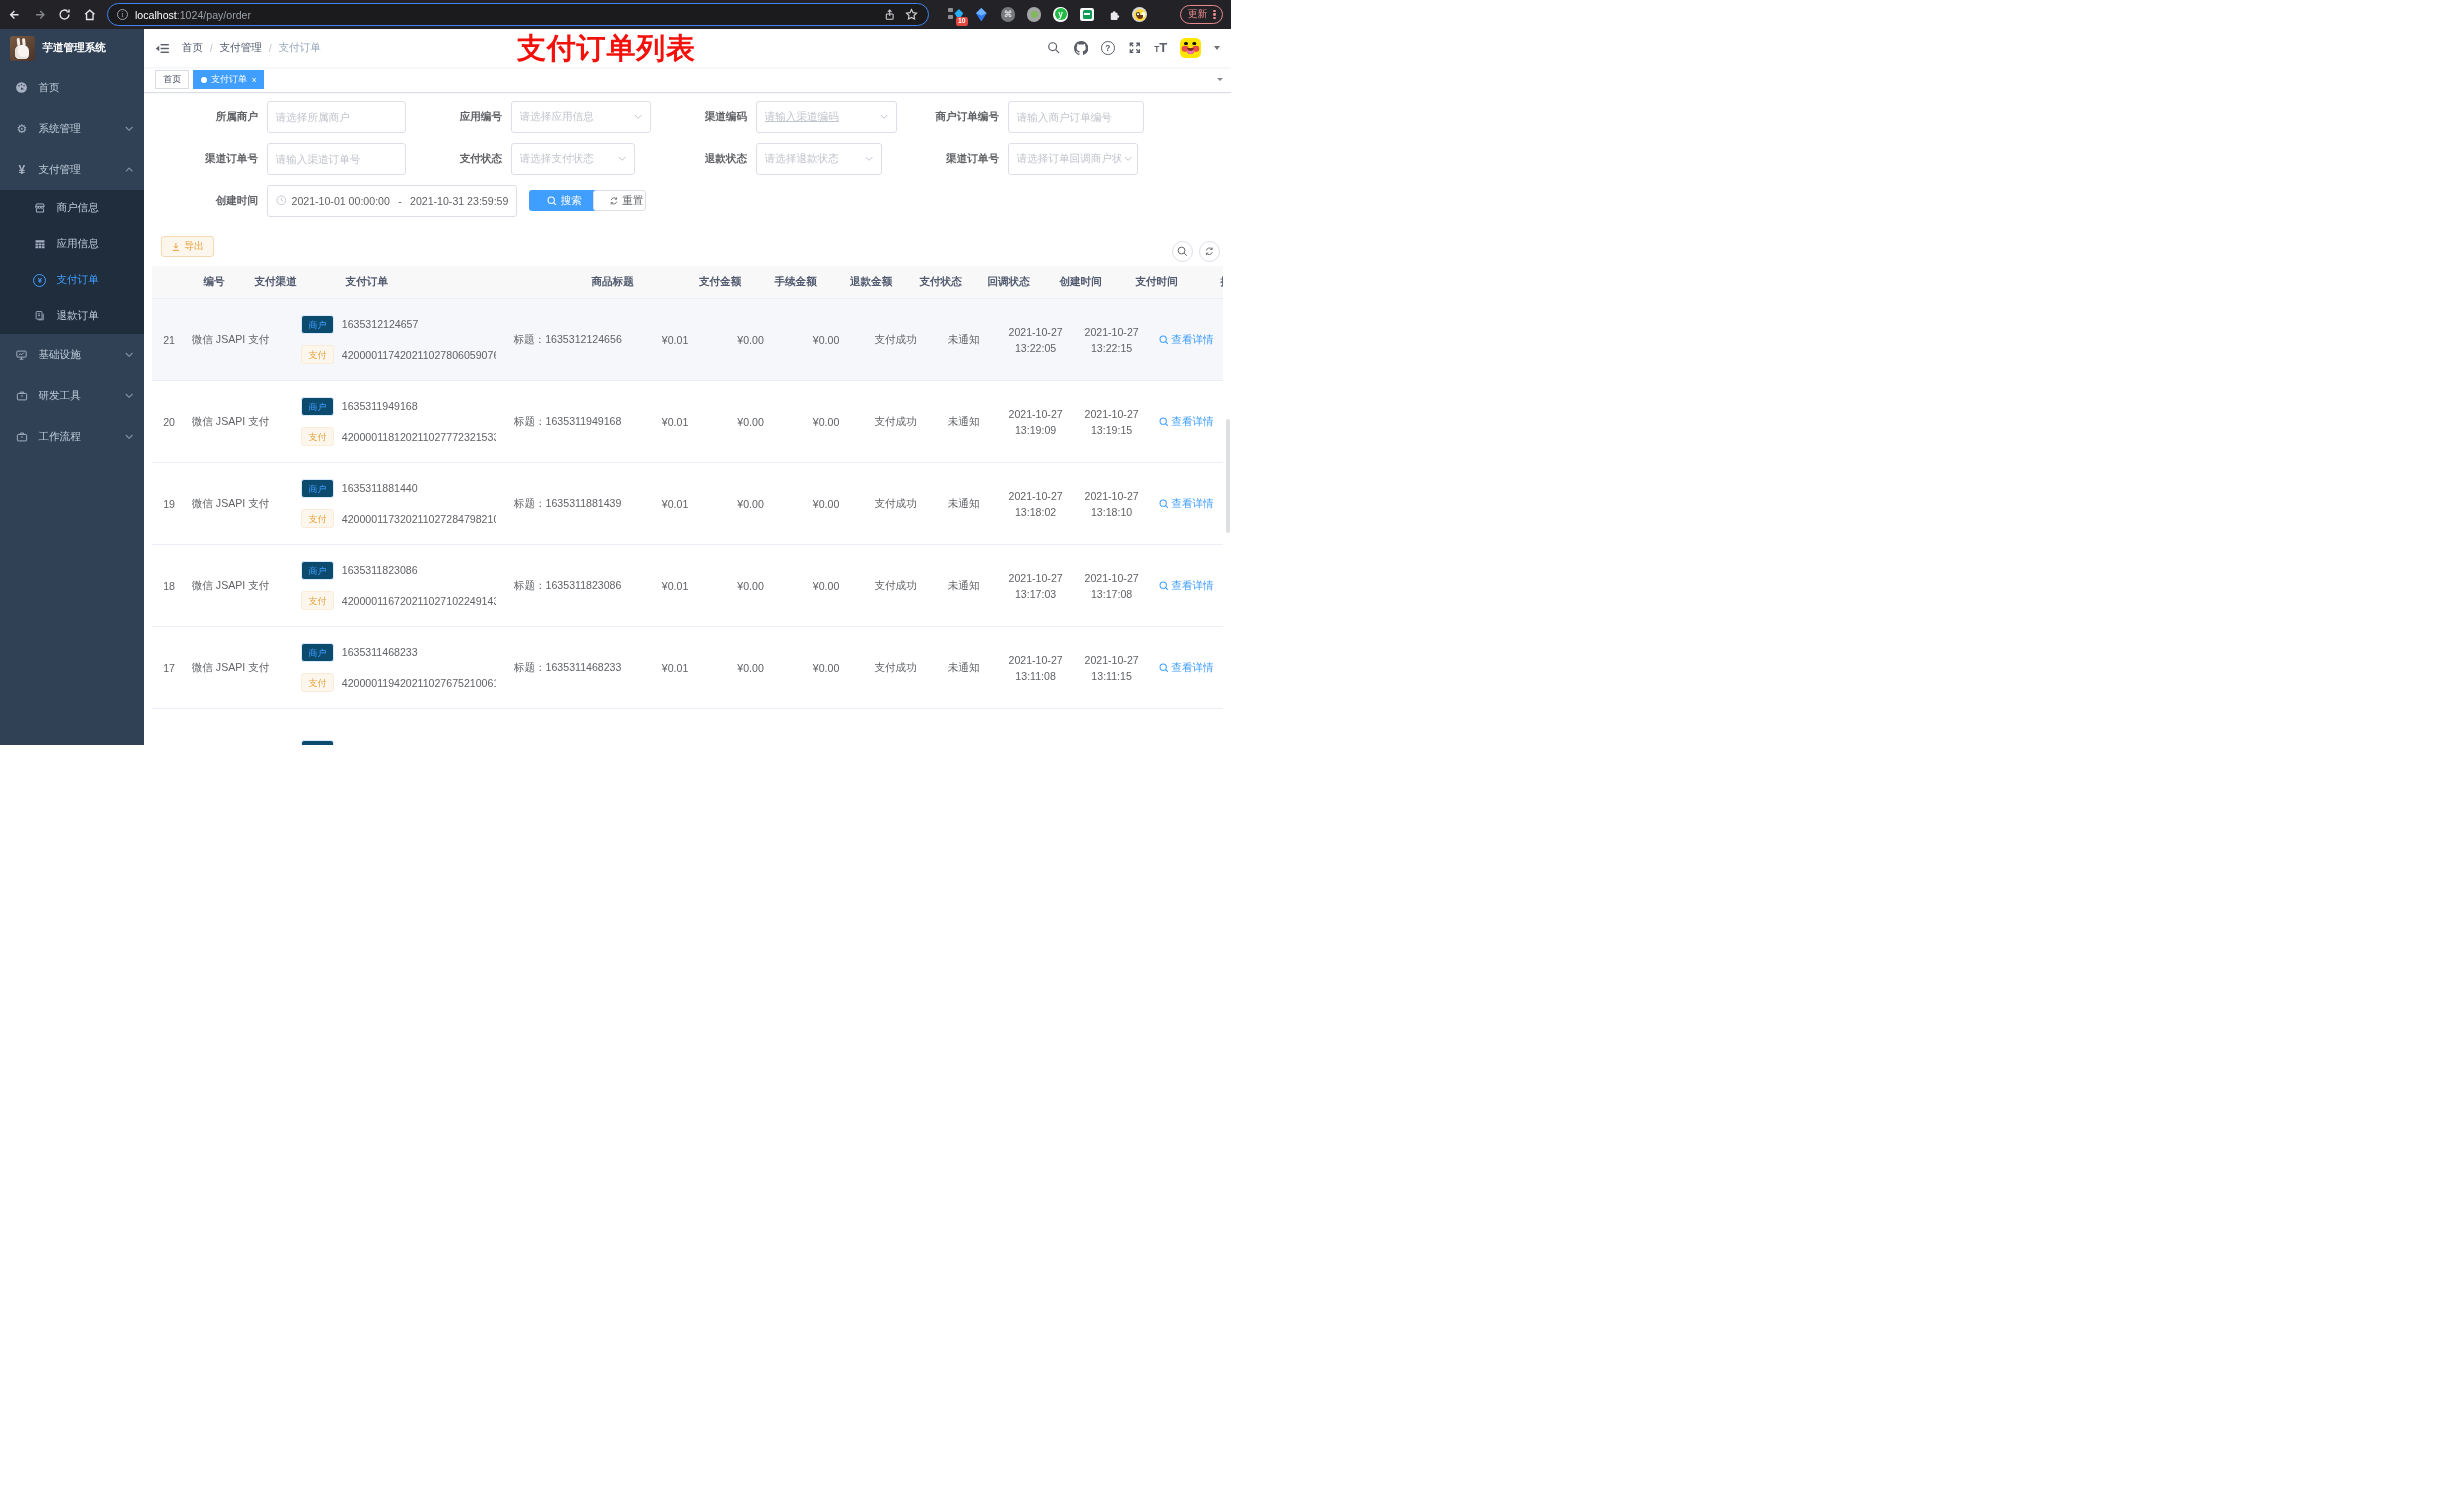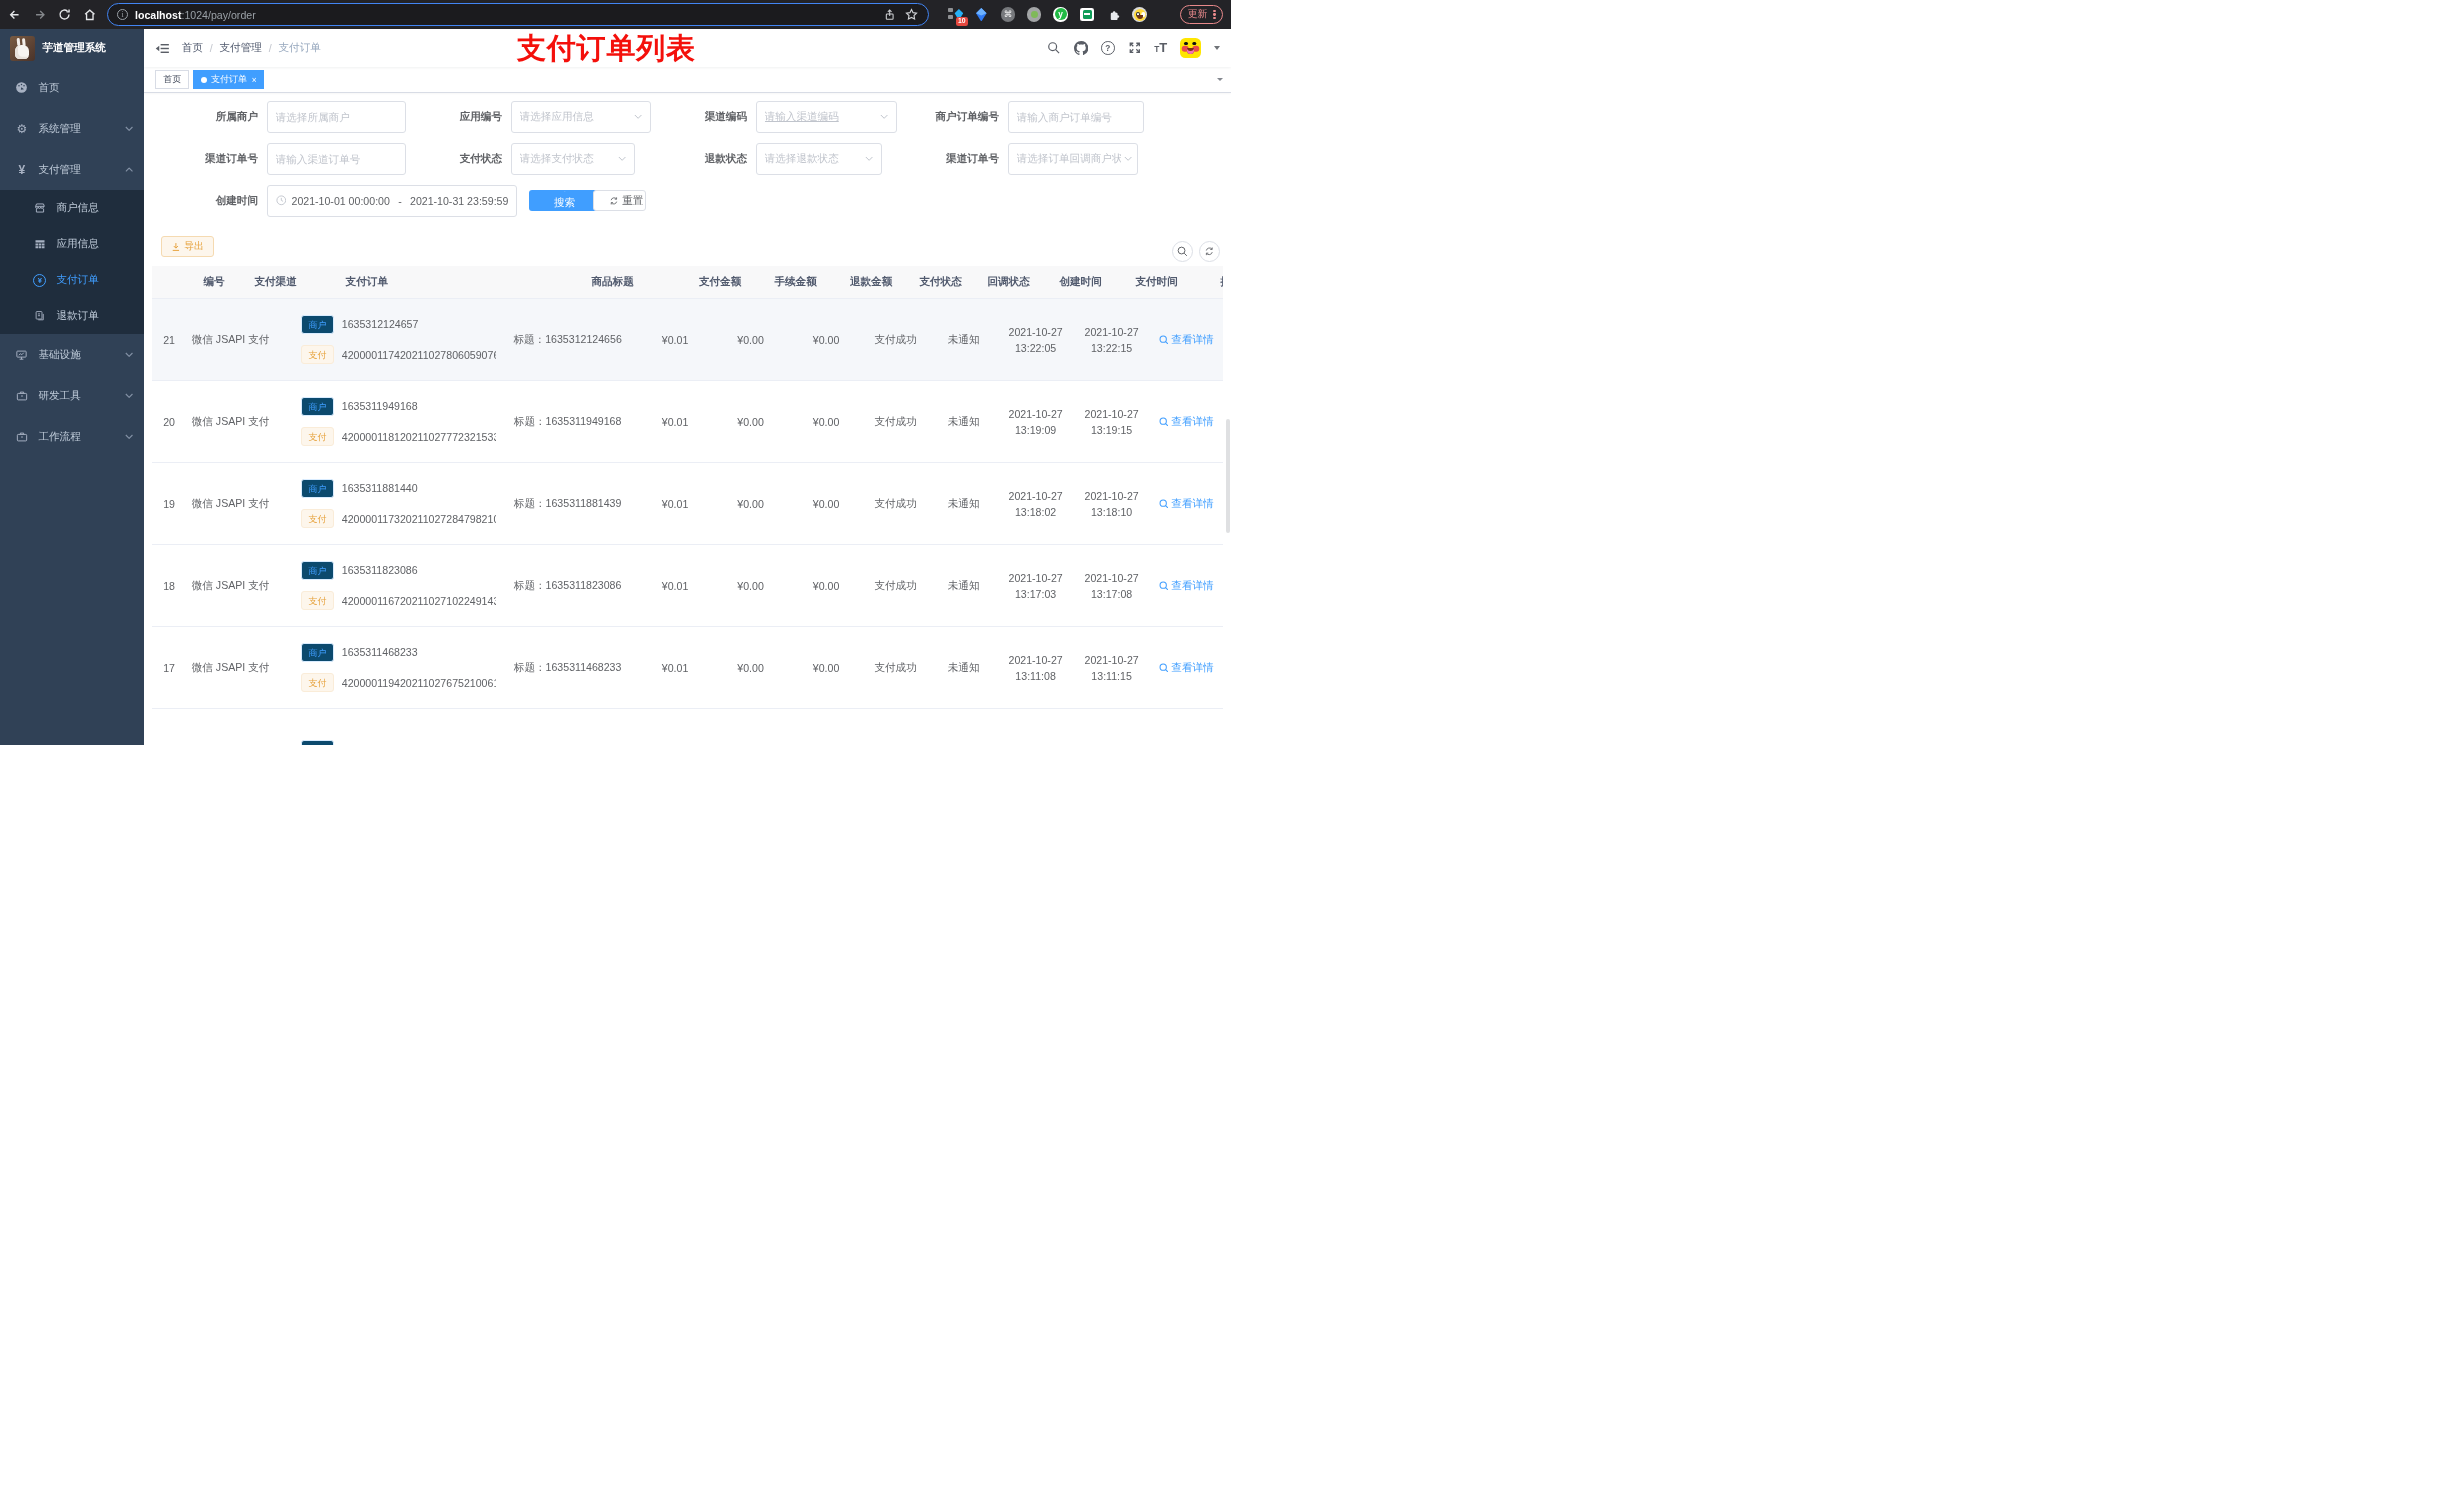--- a/index.html
+++ b/index.html
@@ -10,21 +10,21 @@
   
   .browser{height:29px;background:#232327;display:flex;align-items:center;padding:0 7.6px;gap:9.8px;}
   .bicon{width:15px;height:15px;display:flex;align-items:center;justify-content:center;color:#e4e6e9;flex-shrink:0;}
   .bicon.dim{color:#84878b;}
   .urlbar{width:822px;height:23px;background:#1b1b1e;border:1.5px solid #4285f4;border-radius:13px;
     display:flex;align-items:center;padding:0 9px;gap:6.8px;flex-shrink:0;}
   .urlinfo{width:11.4px;height:11.4px;border-radius:50%;border:1.1px solid #9aa0a6;color:#9aa0a6;
     font-size:7.6px;display:flex;align-items:center;justify-content:center;flex-shrink:0;}
   .urlinfo::after{content:"i";font-family:"Liberation Serif",serif;}
   .urltext{font-size:10.6px;color:#9aa0a6;white-space:nowrap;}
-  .urltext b{color:#fdfdfd;font-weight:700;margin-top:15px;}
+  .urltext b{color:#fdfdfd;font-weight:400;margin-top:15px;}
   .url-spacer{flex:1;}
   .exts{display:flex;align-items:center;gap:11.4px;margin-left:9px;}
   .ext{position:relative;width:15px;height:15px;display:flex;align-items:center;justify-content:center;flex-shrink:0;}
   .badge{position:absolute;right:-5.3px;bottom:-3.8px;background:#e5483f;color:#fff;font-size:6.8px;
     border-radius:2.3px;padding:0.8px 2.3px;line-height:1;font-weight:700;}
   .sq{position:absolute;width:5.3px;height:4.5px;background:#8f9194;border-radius:0.8px;}
   .circ{border-radius:50%;display:flex;align-items:center;justify-content:center;}
   .cmd{width:14.4px;height:14.4px;background:#77797d;color:#fff;font-size:8.3px;}
   .dotc{width:14.4px;height:14.4px;background:#a3a5a7;}
   .dotc i{width:6.8px;height:6.8px;border-radius:50%;background:#7fb95a;}
@@ -497,21 +497,21 @@
             <svg width="10.6" height="10.6" viewBox="0 0 14 14" fill="none" stroke="currentColor" stroke-width="1.2">
                 <circle cx="7" cy="7" r="5.8"></circle>
                 <path d="M7 3.8V7l2.3 1.4"></path>
               </svg>
           </span>
           <span>2021-10-01 00:00:00</span>
           <span class="dsep">-</span>
           <span>2021-10-31 23:59:59</span>
         </div>
       </div>
-      <div class="btn btn-search fitem" style="left:385px;top:97px;width:71px;flex-direction:column;">
+      <div class="btn btn-search fitem" style="left:385px;top:97px;width:71px;">
         <svg width="9.8" height="9.8" viewBox="0 0 14 14" fill="none" stroke="currentColor" stroke-width="1.5">
             <circle cx="6" cy="6" r="4.5"></circle>
             <path d="M9.5 9.5L13 13"></path>
           </svg>
         <span>搜索</span>
       </div>
       <div class="btn btn-reset fitem" style="left:449px;top:97px;width:53px;padding-left:13px;">
         <svg width="9.8" height="9.8" viewBox="0 0 16 16" fill="none" stroke="currentColor" stroke-width="1.4">
             <path d="M3.5 6.8a4.9 4.9 0 0 1 8.7-1.9M12.5 9.2a4.9 4.9 0 0 1-8.7 1.9"></path>
             <path d="M12.4 2.2v3h-3M3.6 13.8v-3h3"></path>

